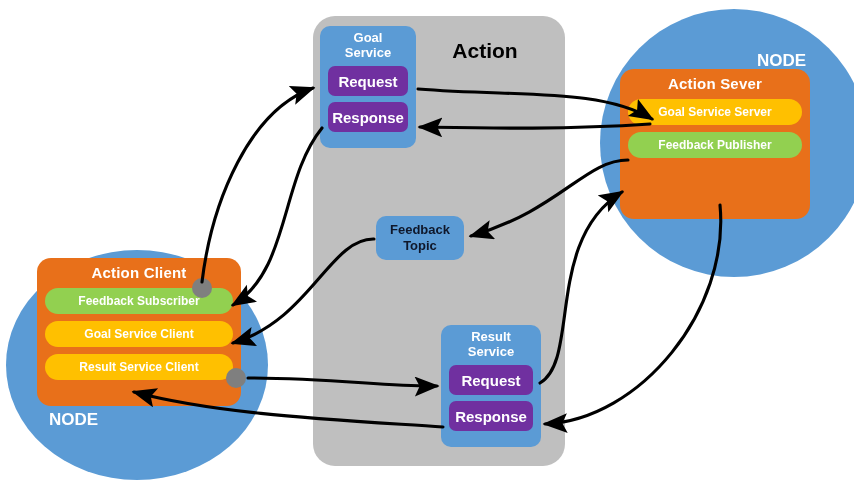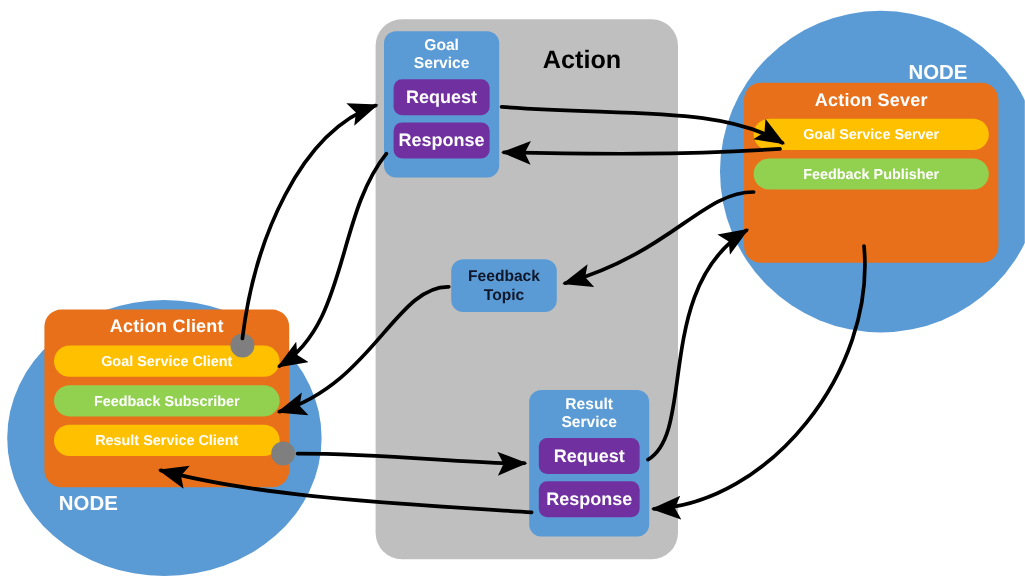--- a/index.html
+++ b/index.html
@@ -42,39 +42,39 @@
 </head>
 <body>
 
 <div id="stage">
 
   <div class="gray-panel" style="left:313px;top:16px;width:252px;height:450px;"></div>
   <div class="panel-title" style="left:450px;top:39px;width:70px;text-align:center;">Action</div>
 
   <div class="node-circle" style="left:600px;top:9px;width:268px;height:268px;"></div>
   <div class="node-label" style="left:757px;top:51px;">NODE</div>
-  <div class="action-box" style="left:620px;top:69px;width:212px;height:150px;">
+  <div class="action-box" style="left:620px;top:69px;width:190px;height:150px;">
     <div class="action-title">Action Sever</div>
     <div class="pill yellow">
       <span>Goal Service Server</span>
     </div>
     <div class="pill green">
       <span>Feedback Publisher</span>
     </div>
   </div>
 
   <div class="node-circle" style="left:6px;top:250px;width:262px;height:230px;"></div>
   <div class="node-label" style="left:49px;top:410px;">NODE</div>
   <div class="action-box" style="left:37px;top:258px;width:204px;height:148px;">
     <div class="action-title">Action Client</div>
+    <div class="pill green">
+      <span>Feedback Subscriber</span>
+    </div>
     <div class="pill yellow">
       <span>Goal Service Client</span>
-    </div>
-    <div class="pill green">
-      <span>Feedback Subscriber</span>
     </div>
     <div class="pill yellow">
       <span>Result Service Client</span>
     </div>
   </div>
 
   <div class="svc-box" style="left:320px;top:26px;width:96px;height:122px;">
     <div class="svc-title">
       <div>Goal</div>
       <div>Service</div>

